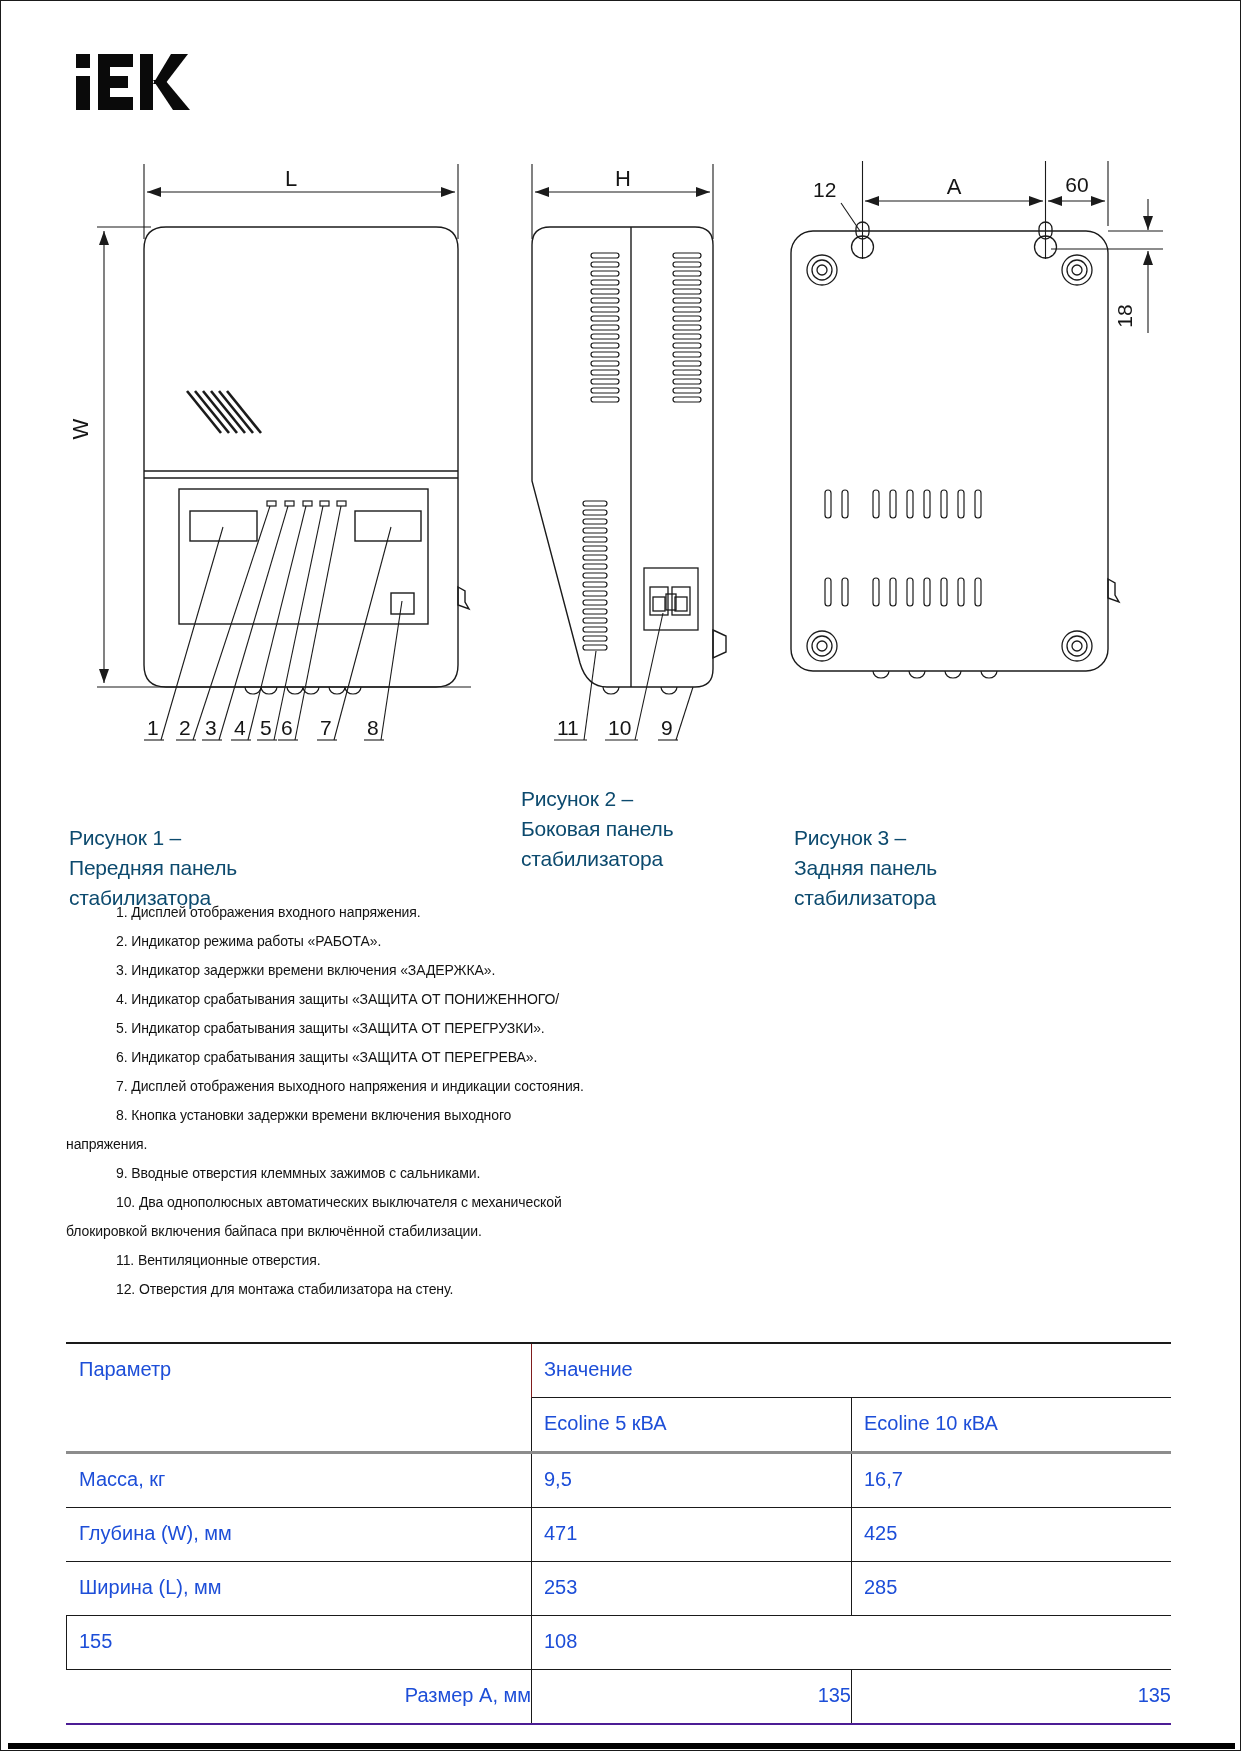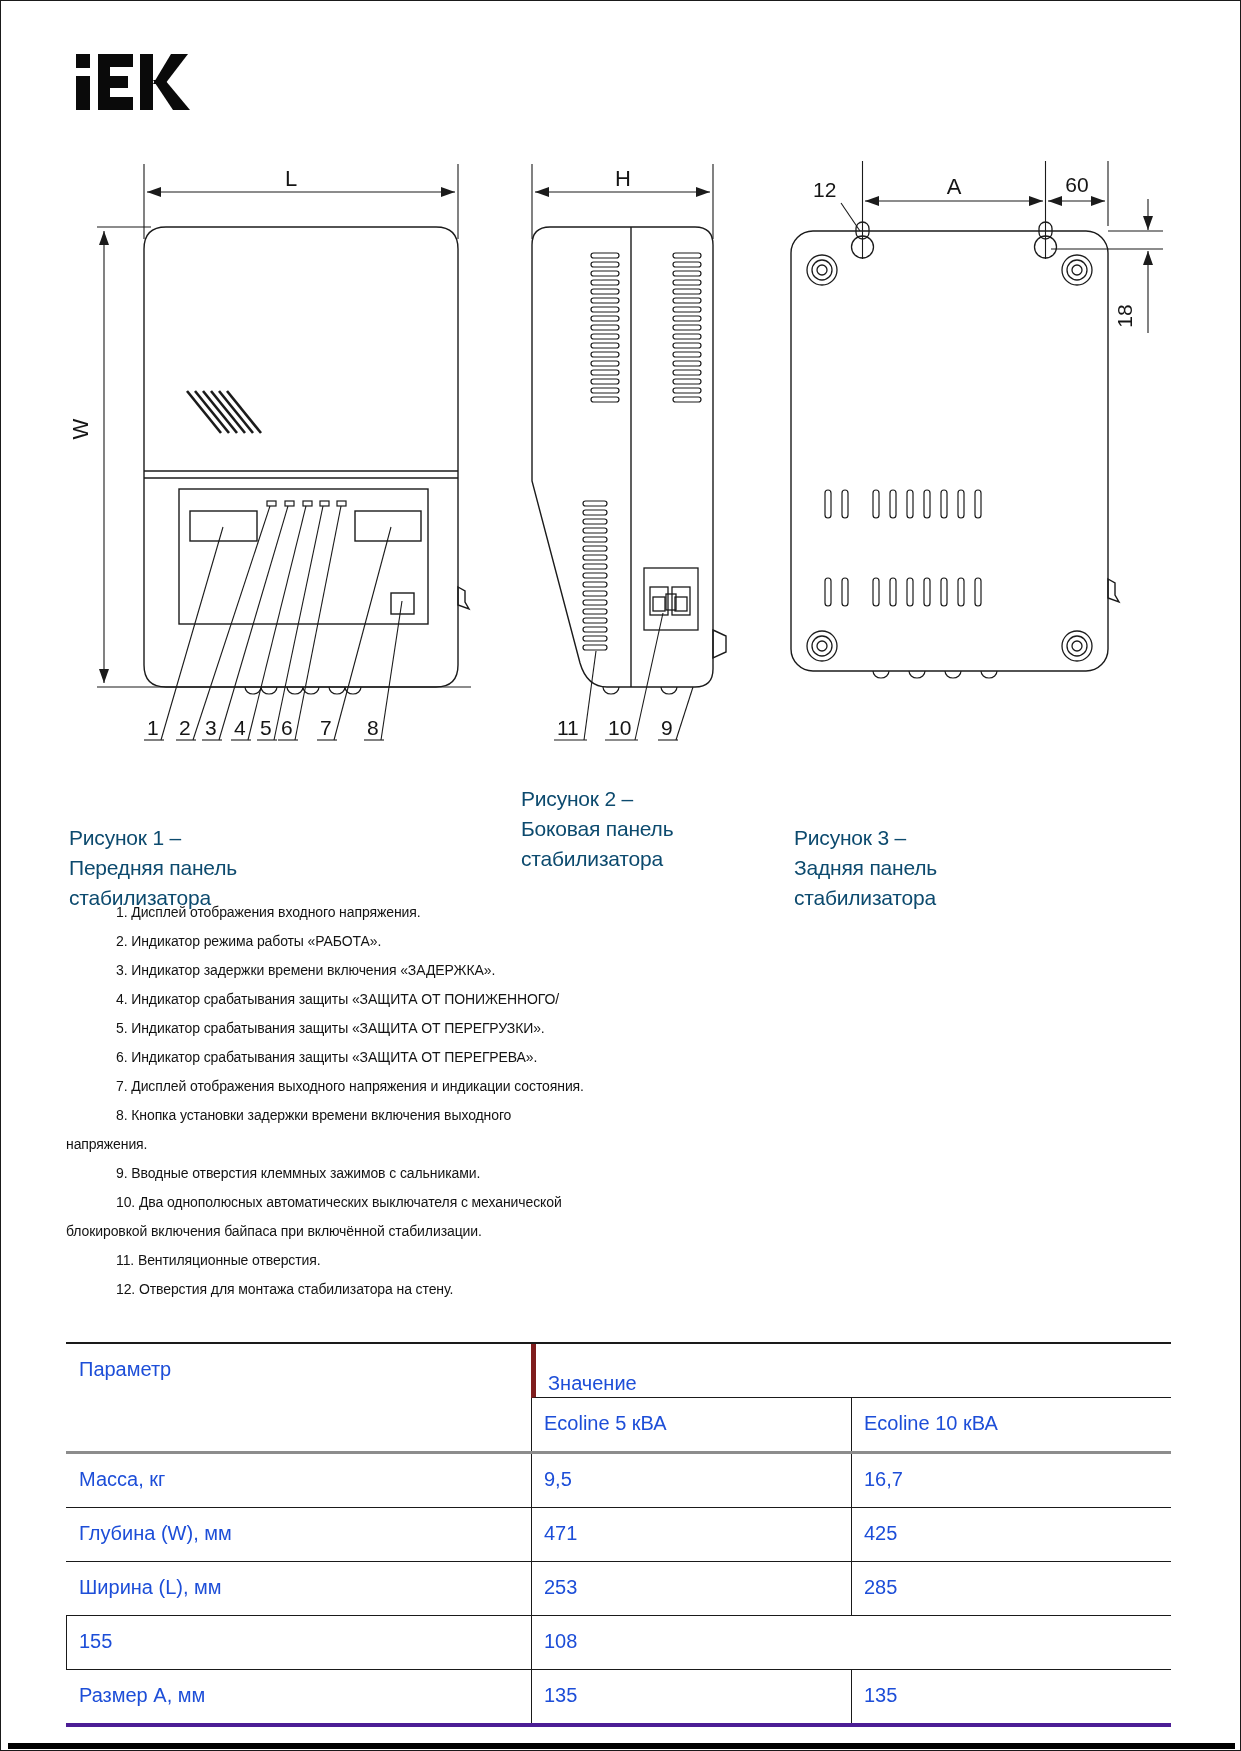--- a/index.html
+++ b/index.html
@@ -14,25 +14,25 @@
   .caption{position:absolute;font-size:21px;line-height:30px;letter-spacing:-0.2px;color:#0c4a6e;margin-top:47px;}
   #cap1{left:68px;top:775px;}
   #cap2{left:520px;top:736px;}
   #cap3{left:793px;top:775px;}
   .legend{position:absolute;left:65px;top:897px;width:1120px;font-size:14px;color:#131313;}
   .legend .ln{height:29px;line-height:29px;white-space:nowrap;letter-spacing:-0.1px;}
   .legend .ind{padding-left:50px;}
   .tbl{position:absolute;left:65px;top:1341px;width:1105px;border-top:2px solid #1a1a1a;font-size:20px;color:#1d4ed8;}
   .thead{display:grid;grid-template-columns:465px 320px 320px;grid-template-rows:54px 53px;border-bottom:3px solid #8c8c8c;}
   .th-param{grid-column:1;grid-row:1/3;padding:14px 0 0 13px;}
-  .th-value{grid-column:2/4;grid-row:1;border-left:5px solid #7f1d1d;border-bottom:1px solid #1a1a1a;padding:28px 0 0 12px;}
+  .th-value{grid-column:2/4;grid-row:1;border-left:1px solid #7f1d1d;border-bottom:1px solid #1a1a1a;padding:14px 0 0 12px;}
   .th-c1{grid-column:2;grid-row:2;border-left:1px solid #1a1a1a;padding:14px 0 0 12px;}
   .th-c2{grid-column:3;grid-row:2;border-left:1px solid #1a1a1a;padding:14px 0 0 12px;}
   .trow{display:grid;grid-template-columns:465px 320px 320px;height:53px;border-bottom:1px solid #1a1a1a;}
-  .trow.last{border-bottom:4px solid #4c1d95;}
+  .trow.last{border-bottom:2px solid #4c1d95;text-align:right;}
   .td1{padding:14px 0 0 13px;}
   .td2,.td3{border-left:1px solid #1a1a1a;padding:14px 0 0 12px;}
   .footer-bar{position:absolute;left:7px;top:1742px;width:1227px;height:6px;background:#000;}
 </style>
 </head>
 <body>
 
 <div class="page">
 
   <div class="logo">

